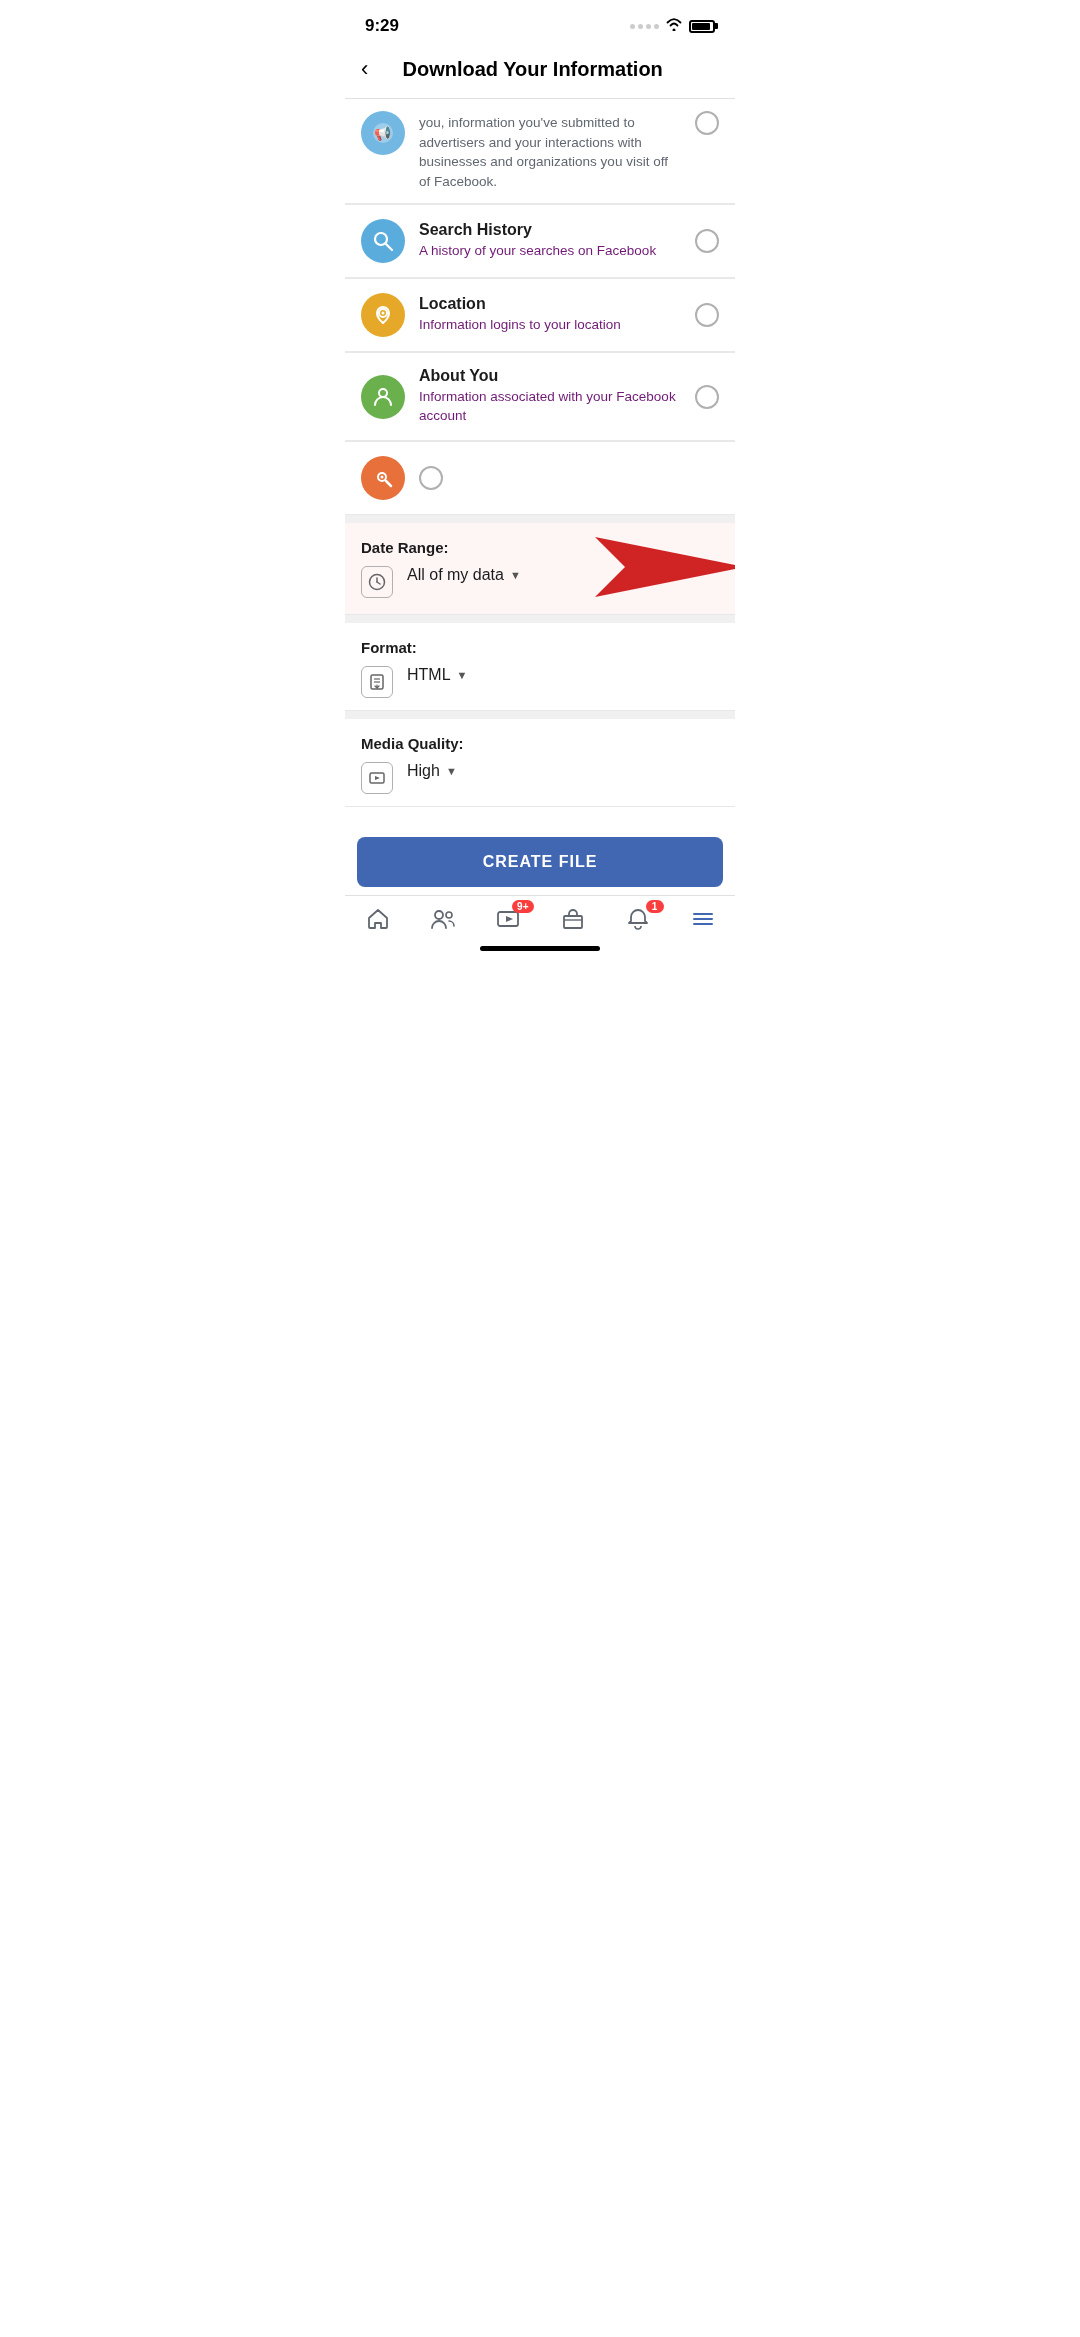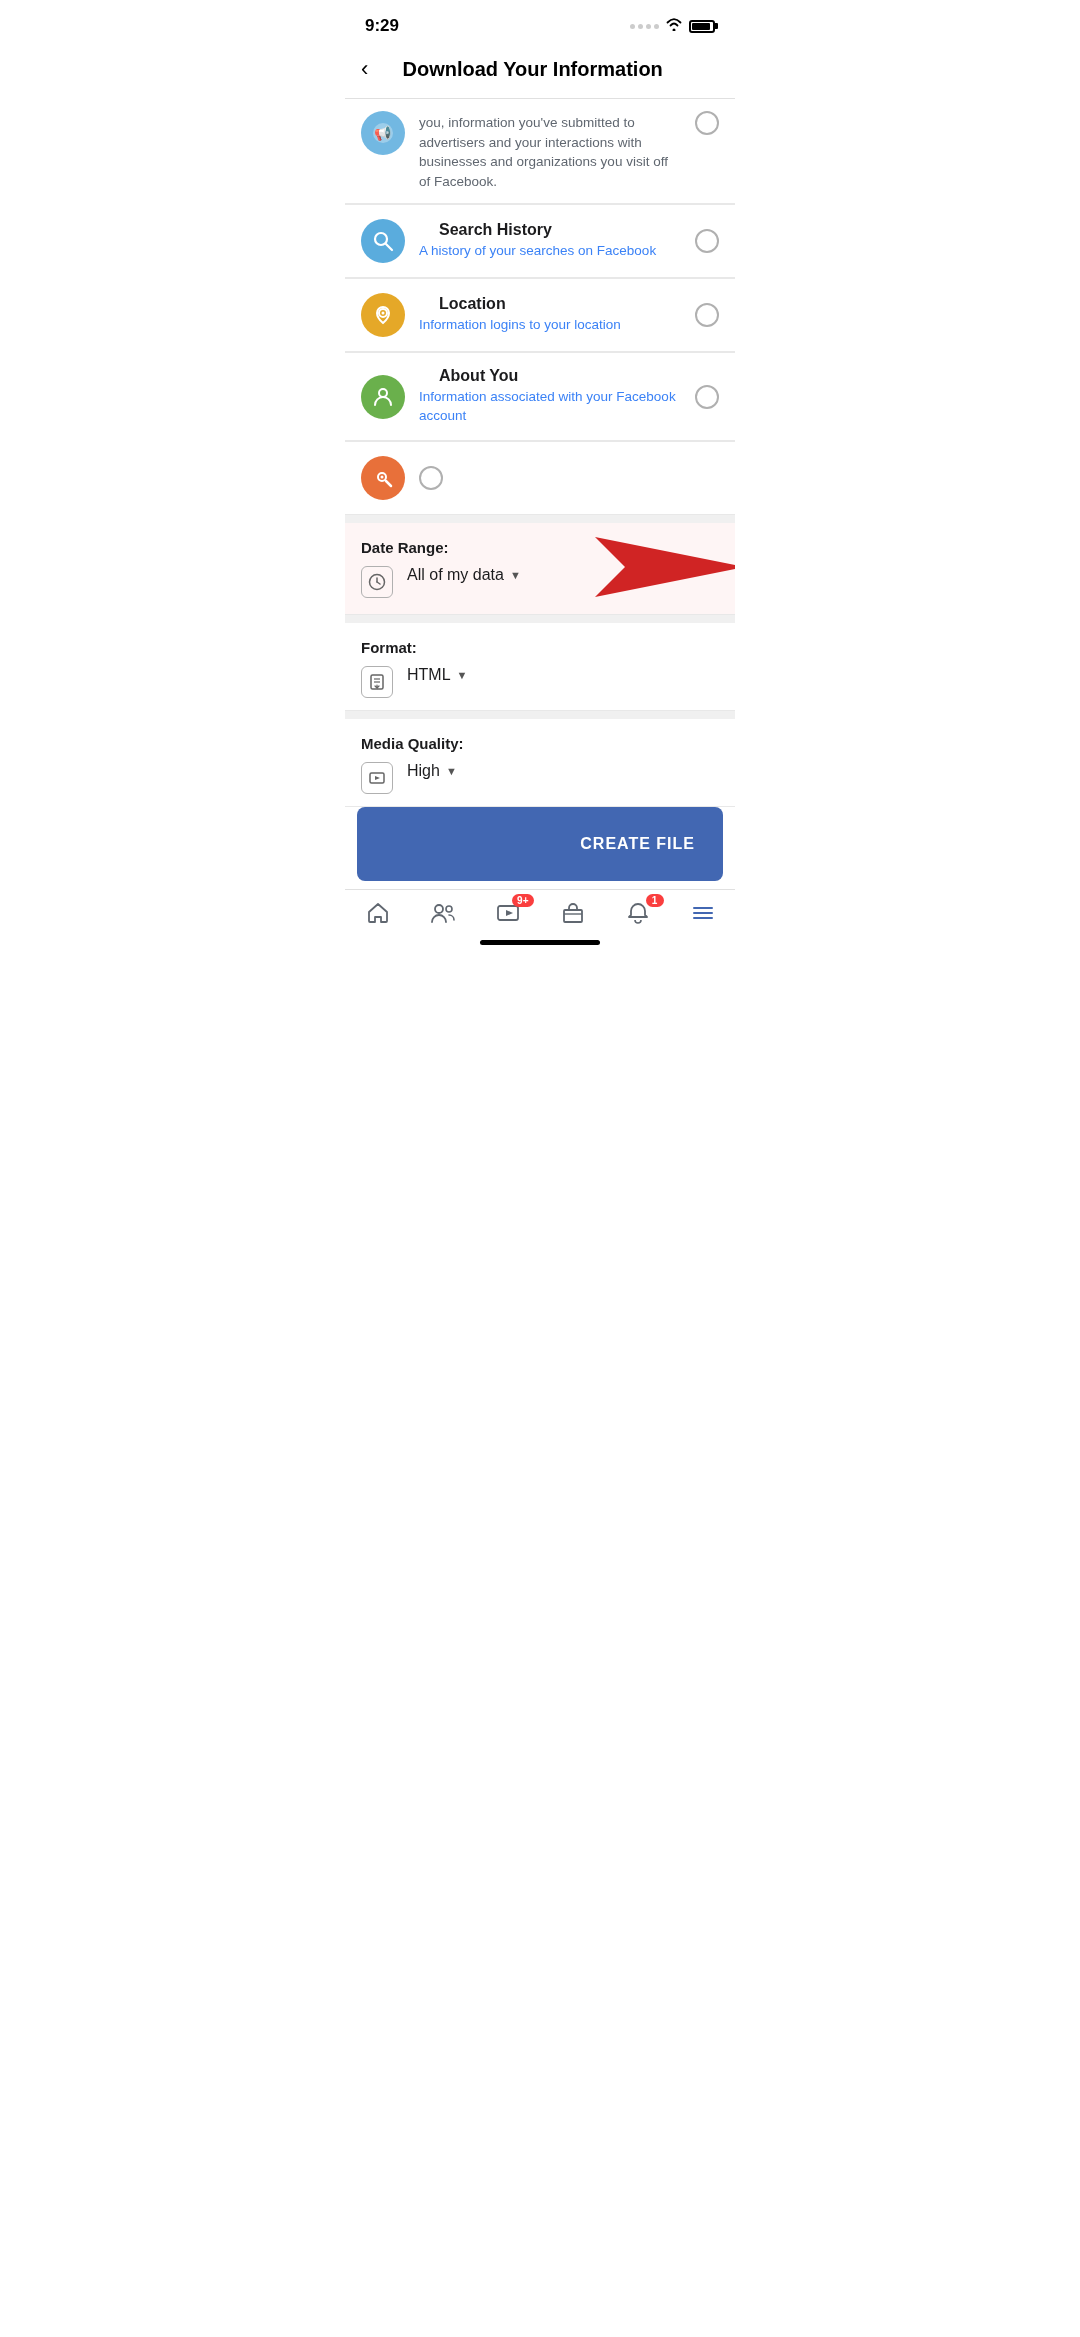--- a/index.html
+++ b/index.html
@@ -126,25 +126,24 @@
     .item-icon.orange { background: #e8703a; }
 
     .item-text {
       flex: 1;
     }
     .item-title {
       font-size: 16px;
       font-weight: 600;
       color: #1c1c1e;
       margin-bottom: 3px;
-      margin-left: 20px;
     }
     .item-desc {
       font-size: 13.5px;
-      color: #3b82f6;
+      color: #701a75;
       line-height: 1.4;
     }
     .item-checkbox {
       width: 24px;
       height: 24px;
       border-radius: 50%;
       border: 2px solid #b0b0b0;
       flex-shrink: 0;
     }
 
@@ -226,26 +225,25 @@
     
     .create-btn {
       background: #4267b2;
       color: #fff;
       font-size: 16px;
       font-weight: 700;
       letter-spacing: 1px;
       text-transform: uppercase;
       border: none;
       width: calc(100% - 24px);
-      margin: 0 12px 8px;
-      padding: 28px;
+      margin: 30px 12px 8px;
+      padding: 16px;
       border-radius: 8px;
       cursor: pointer;
       display: block;
-      text-align: right;
     }
 
     
     .bottom-nav {
       border-top: 1px solid #e0e0e0;
       display: flex;
       justify-content: space-around;
       align-items: center;
       padding: 10px 0 6px;
       background: #fff;

